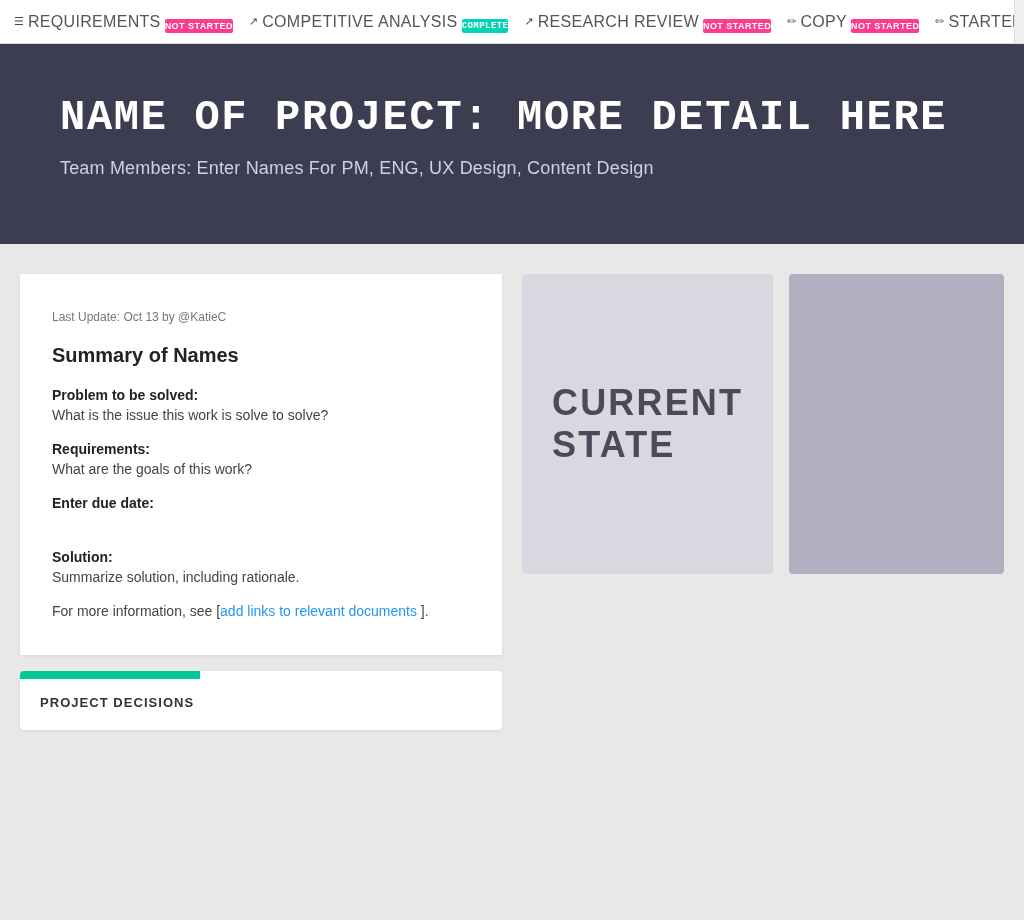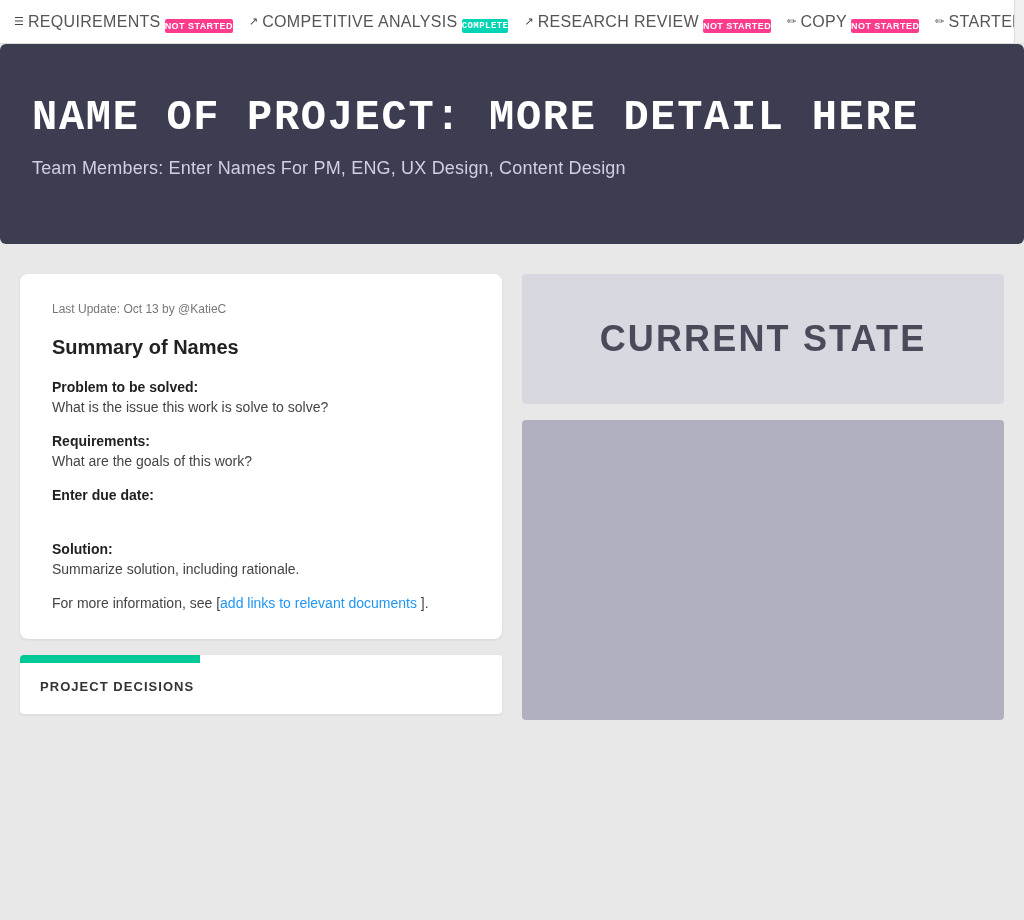--- a/index.html
+++ b/index.html
@@ -74,23 +74,22 @@
       top: 0;
       width: 10px;
       height: 44px;
       background: #f0f0f0;
       border-left: 1px solid #ddd;
     }
 
     
     #hero {
       background: #3d3d52;
-      padding: 50px 50px 55px 32px;
+      padding: 50px 50px 55px 60px;
       min-height: 200px;
-      border-radius: 6px;
     }
 
     #hero-title {
       font-size: 42px;
       font-weight: 800;
       color: #fff;
       letter-spacing: 0.04em;
       text-transform: uppercase;
       margin-bottom: 16px;
       font-family: 'Courier New', Courier, monospace;
@@ -116,22 +115,22 @@
     
     #left-column {
       display: flex;
       flex-direction: column;
       gap: 16px;
     }
 
     
     #summary-card {
       background: #fff;
-      border-radius: 8px;
-      padding: 28px 32px;
+      border-radius: 0;
+      padding: 36px 32px;
       box-shadow: 0 1px 3px rgba(0,0,0,0.08);
     }
 
     #last-update {
       font-size: 12px;
       color: #777;
       margin-bottom: 20px;
     }
 
     #summary-title {
@@ -186,21 +185,20 @@
       font-weight: 700;
       color: #333;
       letter-spacing: 0.08em;
       padding: 16px 20px 20px 20px;
       text-transform: uppercase;
     }
 
     
     #right-column {
       display: flex;
-      flex-direction: column;
       gap: 16px;
     }
 
     
     #current-state-card {
       background: #d8d8e0;
       border-radius: 4px;
       padding: 40px 30px;
       min-height: 130px;
       display: flex;

